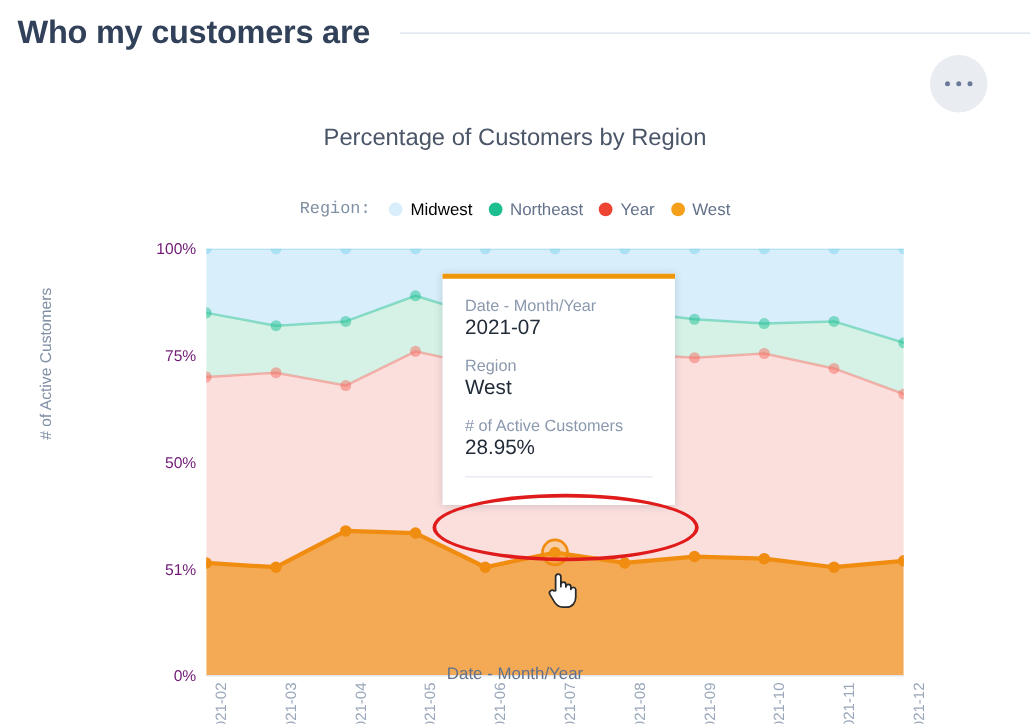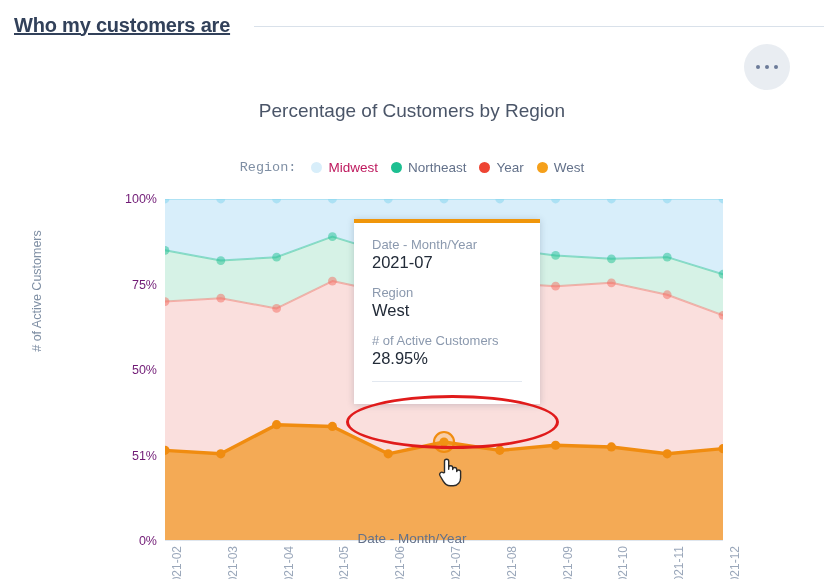--- a/index.html
+++ b/index.html
@@ -21,26 +21,25 @@
     position: absolute;
     left: 0; top: 0;
     width: 824px;
     height: 50px;
     display: flex;
     align-items: center;
     padding-left: 14px;
     box-sizing: border-box;
   }
   #page-title {
-    font-size: 20px;
+    font-size: 26px;
     font-weight: bold;
     letter-spacing: -0.2px;
     color: #32415a;
     white-space: nowrap;
-    text-decoration: underline;
   }
   #header-divider {
     flex: 1;
     height: 1px;
     background: #d9e1ea;
     margin-left: 24px;
     margin-right: 0px;
     margin-top: 2px;
   }
 
@@ -245,21 +244,21 @@
 </button>
 
 <div id="chart-card">
 
   <div id="chart-title">Percentage of Customers by Region</div>
 
   <div id="chart-legend">
     <span class="legend-title">Region:</span>
     <span class="legend-item">
       <span class="legend-swatch" style="background:#d8eefa"></span>
-      <span class="legend-label" style="color:#be185d">Midwest</span>
+      <span class="legend-label" style="color:#000000">Midwest</span>
     </span>
     <span class="legend-item">
       <span class="legend-swatch" style="background:#1dbf91"></span>
       <span class="legend-label">Northeast</span>
     </span>
     <span class="legend-item">
       <span class="legend-swatch" style="background:#ee4433"></span>
       <span class="legend-label">Year</span>
     </span>
     <span class="legend-item">

